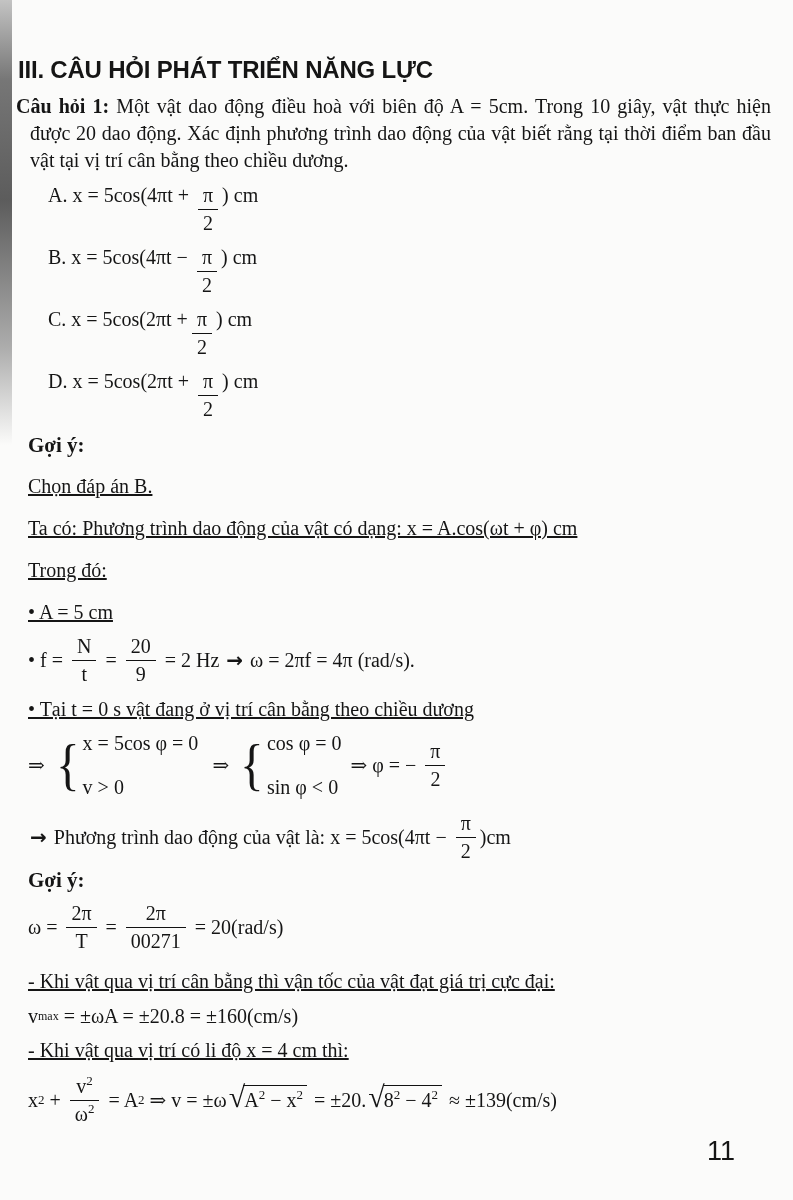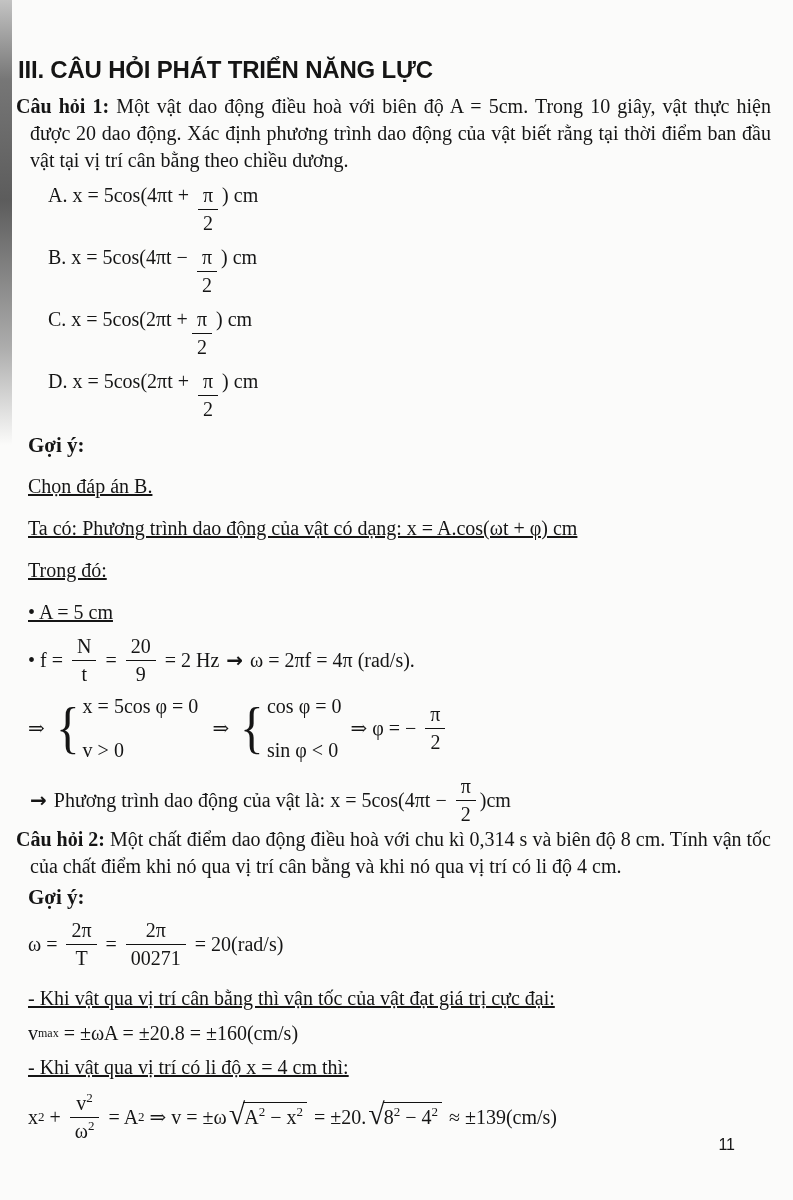--- a/index.html
+++ b/index.html
@@ -43,21 +43,21 @@
   .frac .den{display:block;padding:2px 5px 0;line-height:1.15;}
   sup{font-size:13px;line-height:0;}
   sub{font-size:12px;line-height:0;}
   .sqrt{display:inline-flex;align-items:flex-start;margin:0 2px;}
   .sqrt .rsign{font-size:30px;line-height:1;transform:translateY(-3px);}
   .sqrt .rad{border-top:1.7px solid #111;padding:1px 4px 0 1px;margin-left:-2px;}
   .cases{display:inline-flex;align-items:center;margin:0 4px;}
   .cases .brace{font-size:58px;font-weight:400;line-height:.85;transform:scaleX(.85);}
   .cases .rows{display:inline-flex;flex-direction:column;row-gap:20px;margin-left:1px;text-align:left;}
   .cases .row{line-height:1.2;}
-  .page-num{position:absolute;top:1136px;right:58px;font-size:16px;
+  .page-num{position:absolute;top:1136px;right:58px;font-size:27px;
     font-family:"Liberation Sans","DejaVu Sans",sans-serif;}
 </style>
 </head>
 <body>
 
 <div class="scan-edge"></div>
 
 <div class="content">
 
   <h1>III. CÂU HỎI PHÁT TRIỂN NĂNG LỰC</h1>
@@ -112,20 +112,21 @@
       </span>
       <span class="t"> = </span>
       <span class="frac">
         <span class="num">20</span>
         <span class="den">9</span>
       </span>
       <span class="t"> = 2 Hz </span>
       <span class="arr">→</span>
       <span class="t"> ω = 2πf = 4π (rad/s).</span>
     </div>
+  <p class="sline" style="margin-top:10px">• Tại t = 0 s vật đang ở vị trí cân bằng theo chiều dương</p>
   <div class="mline" style="min-height:60px">
       <span class="t">⇒ </span>
       <span class="cases">
         <span class="brace">{</span>
         <span class="rows">
           <span class="row">x = 5cos φ = 0</span>
           <span class="row">v &gt; 0</span>
         </span>
       </span>
       <span class="t">&nbsp;&nbsp;</span>
@@ -146,21 +147,20 @@
   <div class="mline tall" style="margin-top:12px">
       <span class="arr">→</span>
       <span class="t"> Phương trình dao động của vật là: x = 5cos(4πt − </span>
       <span class="frac">
         <span class="num">π</span>
         <span class="den">2</span>
       </span>
       <span class="t">)cm</span>
     </div>
 
-  <p class="question"><span class="qlabel">Câu hỏi 2:</span><span> Một chất điểm dao động điều hoà với chu kì 0,314 s và biên độ 8 cm. Tính vận tốc của chất điểm khi nó qua vị trí cân bằng và khi nó qua vị trí có li độ 4 cm.</span></p>
 
   <p class="hint" style="margin-top:4px">Gợi ý:</p>
   <div class="mline tall">
       <span class="t">ω = </span>
       <span class="frac">
         <span class="num">2π</span>
         <span class="den">T</span>
       </span>
       <span class="t"> = </span>
       <span class="frac">

